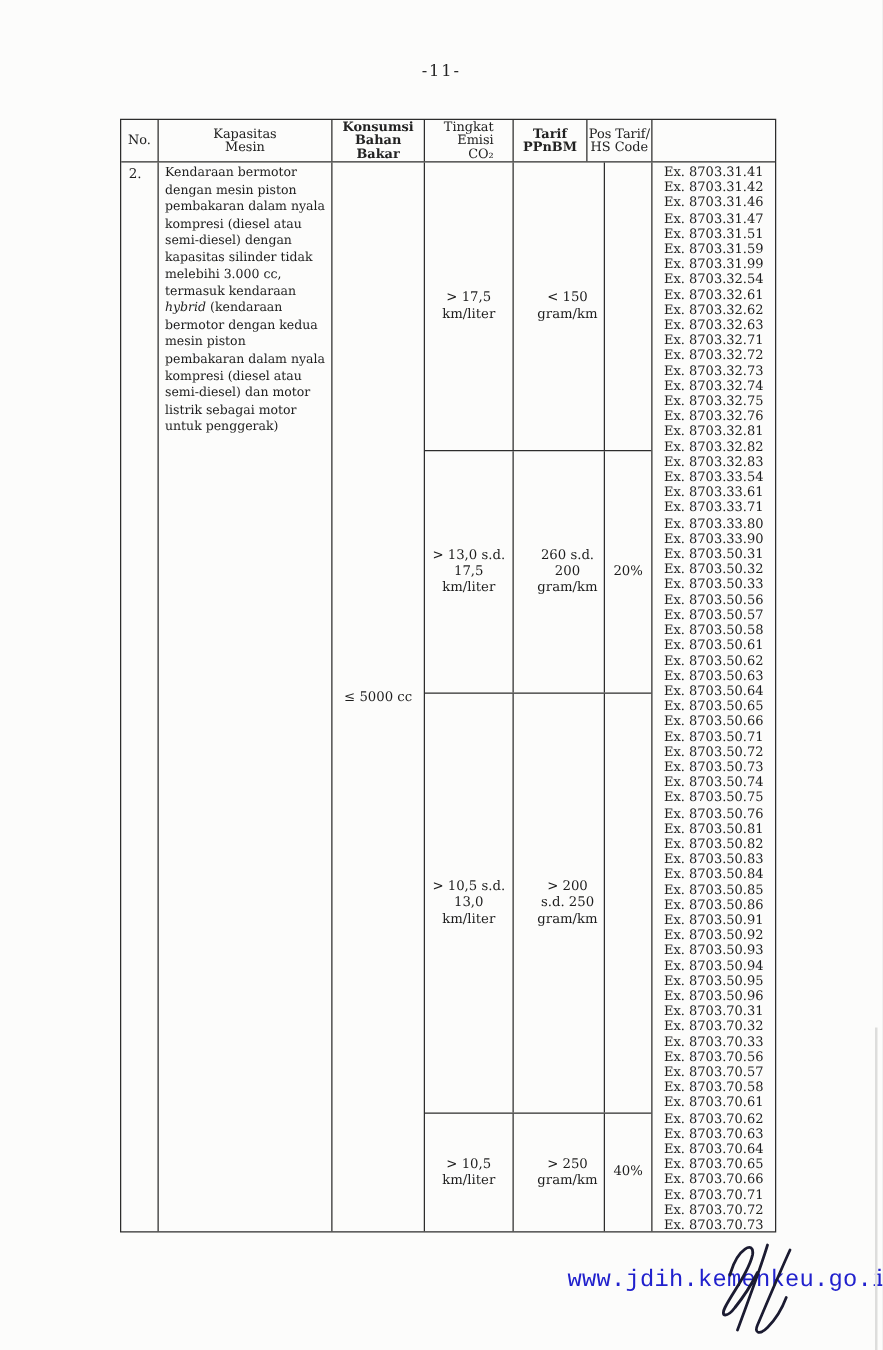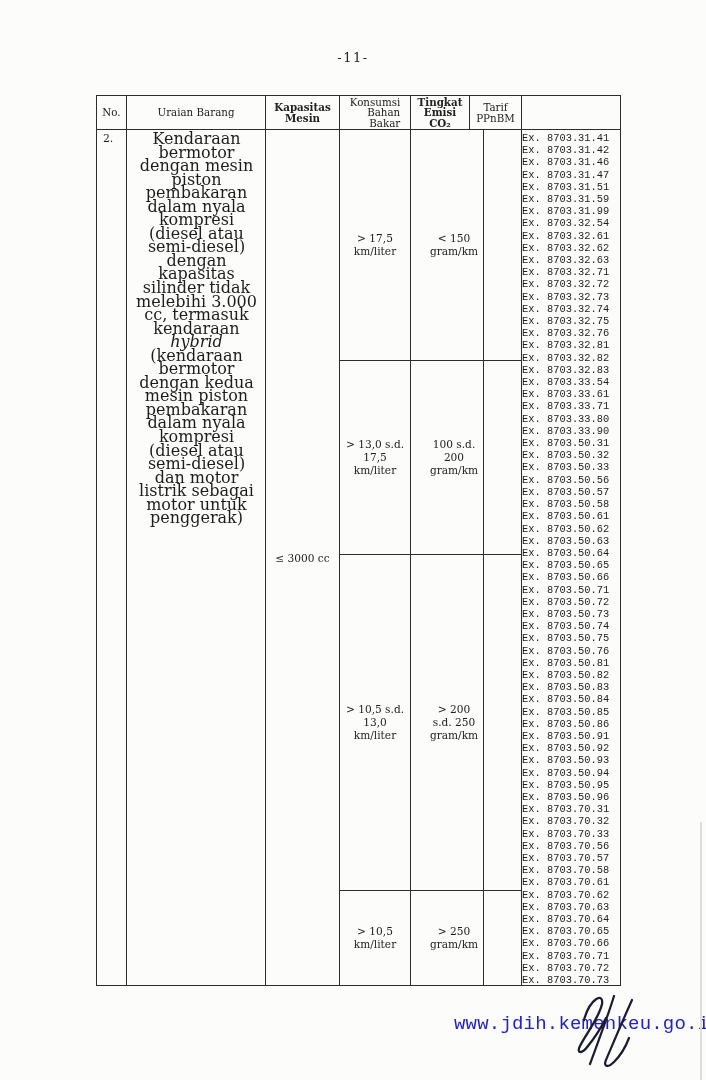--- a/index.html
+++ b/index.html
@@ -28,46 +28,45 @@
   .th:nth-child(2){width:139px;}
   .th:nth-child(3){width:74px;font-weight:bold;}
   .th:nth-child(4){width:71px;text-align:right;}
   .th:nth-child(5){width:59px;font-weight:bold;}
   .th:nth-child(6){width:52px;}
   .th:nth-child(7){flex:1;border-right:none;}
   .tbody{display:flex;flex:1;min-height:0;}
   .td{border-right:1.3px solid #2d2d2d;box-sizing:border-box;}
   .td-no{width:30px;font-size:10.8px;padding:2px 0 0 6px;}
   .td-uraian{
-    width:139px;padding:2px 4px 0 5px;font-size:16px;line-height:13.55px;
-    text-align:center;
+    width:139px;padding:2px 4px 0 5px;font-size:10px;line-height:13.55px;
+    text-align:left;
   }
   .td-kapasitas{
     width:74px;display:flex;align-items:center;justify-content:center;
     font-size:10.6px;
   }
   .td-tiers{width:182px;display:flex;flex-direction:column;}
   .tier{display:flex;border-bottom:1.3px solid #2d2d2d;box-sizing:border-box;flex:none;}
   .tier:nth-child(1){height:231px;}
   .tier:nth-child(2){height:194px;}
   .tier:nth-child(3){height:336px;}
   .tier:nth-child(4){flex:1;border-bottom:none;}
   .tier-cell{
     display:flex;align-items:center;justify-content:center;text-align:center;
     font-size:10.6px;line-height:13.2px;white-space:pre-line;
     border-right:1.3px solid #2d2d2d;box-sizing:border-box;
   }
   .c-konsumsi{width:71px;}
   .c-emisi{width:59px;margin-left:14px;}
   .c-tarif{flex:1;border-right:none;}
   .td-codes{
-    flex:1;border-right:none;text-align:left;
+    flex:1;border-right:none;text-align:center;
     font-size:10.4px;line-height:12.2px;padding-top:2px;
     overflow:hidden;
-    font-family:Liberation Mono, monospace;
   }
   .code-line{white-space:nowrap;}
   
   .footer-url{
     position:absolute;left:454px;top:1013px;
     font-family:Liberation Mono, monospace;font-size:19px;
     letter-spacing:0.2px;cursor:pointer;text-decoration:none;
   }
   .signature{position:absolute;left:556px;top:990px;width:95px;height:80px;}
   .scan-artifact{
@@ -79,69 +78,72 @@
 <body>
 
 <div class="page">
 
   <div class="page-number">-11-</div>
 
   <div class="doc-table">
 
     <div class="thead">
         <div class="th">No.</div>
-        <div class="th">Uraian Barang</div>
         <div class="th">Kapasitas
 Mesin</div>
         <div class="th">Konsumsi
 Bahan
 Bakar</div>
         <div class="th">Tingkat
 Emisi
 CO₂</div>
         <div class="th">Tarif
 PPnBM</div>
+        <div class="th">Pos Tarif/
+HS Code</div>
       </div>
 
     <div class="tbody">
 
       <div class="td td-no">2.</div>
 
       <div class="td td-uraian"><span>Kendaraan bermotor dengan mesin piston pembakaran dalam nyala kompresi (diesel atau semi-diesel) dengan kapasitas silinder tidak melebihi 3.000 cc, termasuk kendaraan </span><i>hybrid</i><span> (kendaraan bermotor dengan kedua mesin piston pembakaran dalam nyala kompresi (diesel atau semi-diesel) dan motor listrik sebagai motor untuk penggerak)</span></div>
 
-      <div class="td td-kapasitas">≤ 3000 cc</div>
+      <div class="td td-kapasitas">≤ 5000 cc</div>
 
       <div class="td td-tiers">
           <div class="tier">
           <div class="tier-cell c-konsumsi">&gt; 17,5
 km/liter</div>
           <div class="tier-cell c-emisi">&lt; 150
 gram/km</div>
         </div>
           <div class="tier">
           <div class="tier-cell c-konsumsi">&gt; 13,0 s.d.
 17,5
 km/liter</div>
-          <div class="tier-cell c-emisi">100 s.d.
+          <div class="tier-cell c-emisi">260 s.d.
 200
 gram/km</div>
+          <div class="tier-cell c-tarif">20%</div>
         </div>
           <div class="tier">
           <div class="tier-cell c-konsumsi">&gt; 10,5 s.d.
 13,0
 km/liter</div>
           <div class="tier-cell c-emisi">&gt; 200
 s.d. 250
 gram/km</div>
         </div>
           <div class="tier">
           <div class="tier-cell c-konsumsi">&gt; 10,5
 km/liter</div>
           <div class="tier-cell c-emisi">&gt; 250
 gram/km</div>
+          <div class="tier-cell c-tarif">40%</div>
         </div>
         </div>
 
       <div class="td td-codes">
           <div class="code-line">Ex. 8703.31.41</div>
           <div class="code-line">Ex. 8703.31.42</div>
           <div class="code-line">Ex. 8703.31.46</div>
           <div class="code-line">Ex. 8703.31.47</div>
           <div class="code-line">Ex. 8703.31.51</div>
           <div class="code-line">Ex. 8703.31.59</div>

